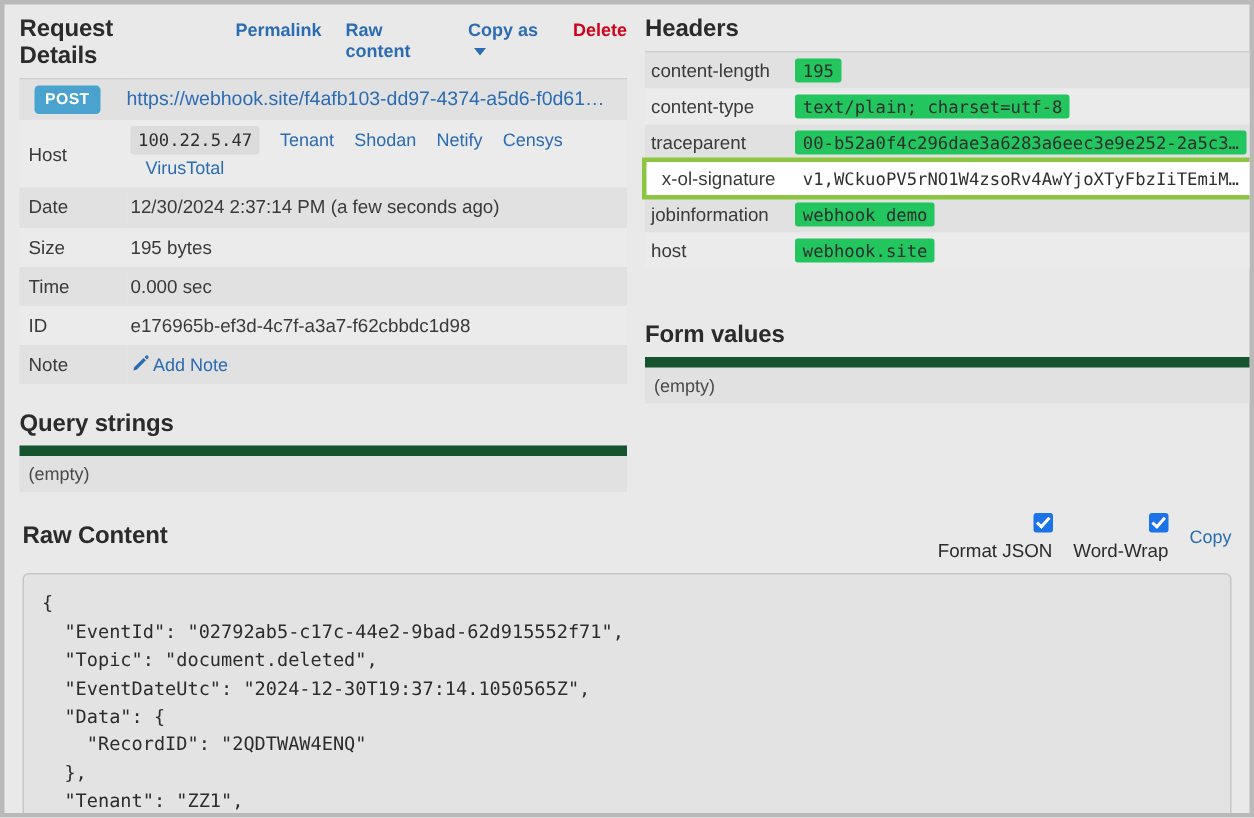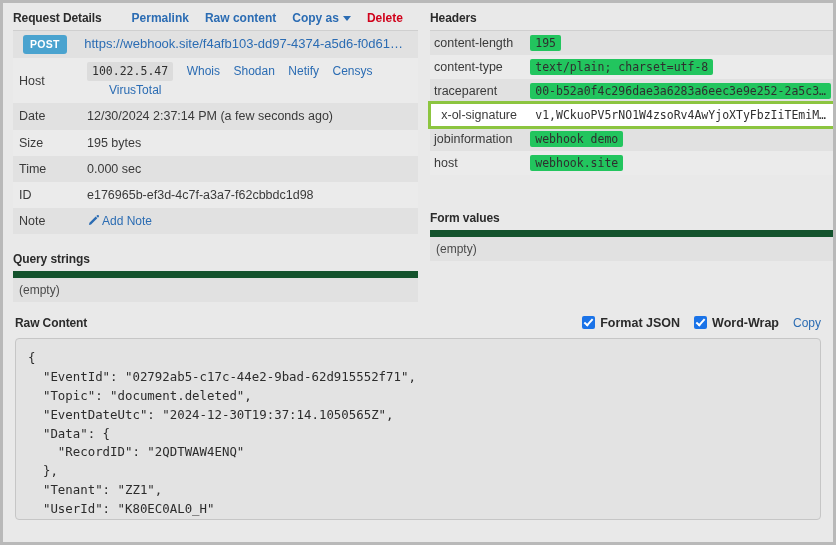--- a/index.html
+++ b/index.html
@@ -34,21 +34,21 @@
   .col-right { width: 405px; flex: 0 0 405px; margin-left: 12px; }
 
   
   .sec-head {
     display: flex;
     align-items: baseline;
     padding-bottom: 5px;
   }
   .sec-title {
     font-weight: bold;
-    font-size: 12px;
+    font-size: 16px;
     color: #2b2b2b;
     letter-spacing: -0.1px;
   }
   .sec-actions {
     margin-left: 30px;
     display: flex;
     align-items: baseline;
     gap: 16px;
   }
   .lnk {
@@ -176,21 +176,21 @@
 
   
   .raw-wrap { padding: 14px 12px 0 12px; }
   .raw-head {
     display: flex;
     align-items: center;
     justify-content: space-between;
     padding-bottom: 8px;
   }
   .raw-opts { display: flex; align-items: center; gap: 14px; }
-  .opt { display: flex; align-items: flex-start; gap: 5px; font-size: 12.5px; color: #2b2b2b; font-weight: bold; }
+  .opt { display: flex; align-items: flex-end; gap: 5px; font-size: 12.5px; color: #2b2b2b; font-weight: normal; flex-direction: column; }
   .cbx {
     width: 13px; height: 13px;
     background: #1a73e8;
     border-radius: 2px;
     position: relative;
     display: inline-block;
   }
   .cbx::after {
     content: "";
     position: absolute;
@@ -243,27 +243,27 @@
           <td class="v" colspan="2" style="padding-left:10px;">
             <span class="pill-post">POST</span>
             <a class="url" style="margin-left:14px;">https://webhook.site/f4afb103-dd97-4374-a5d6-f0d61…</a>
           </td>
         </tr>
         <tr class="even">
           <td class="k">Host</td>
           <td class="v">
             <span class="chip mono">100.22.5.47</span>
             <span class="hostlinks">
-              <a class="lnk plain">Whois</a>
+              <a class="lnk plain">Tenant</a>
               <a class="lnk plain">Shodan</a>
               <a class="lnk plain">Netify</a>
               <a class="lnk plain">Censys</a>
             </span>
             <br>
-            <a class="lnk plain" style="margin-left:22px;">VirusTotal</a>
+            <a class="lnk plain" style="margin-left:10px;">VirusTotal</a>
           </td>
         </tr>
         <tr class="odd">
           <td class="k">Date</td>
           <td class="v">12/30/2024 2:37:14 PM (a few seconds ago)</td>
         </tr>
         <tr class="even">
           <td class="k">Size</td>
           <td class="v">195 bytes</td>
         </tr>

